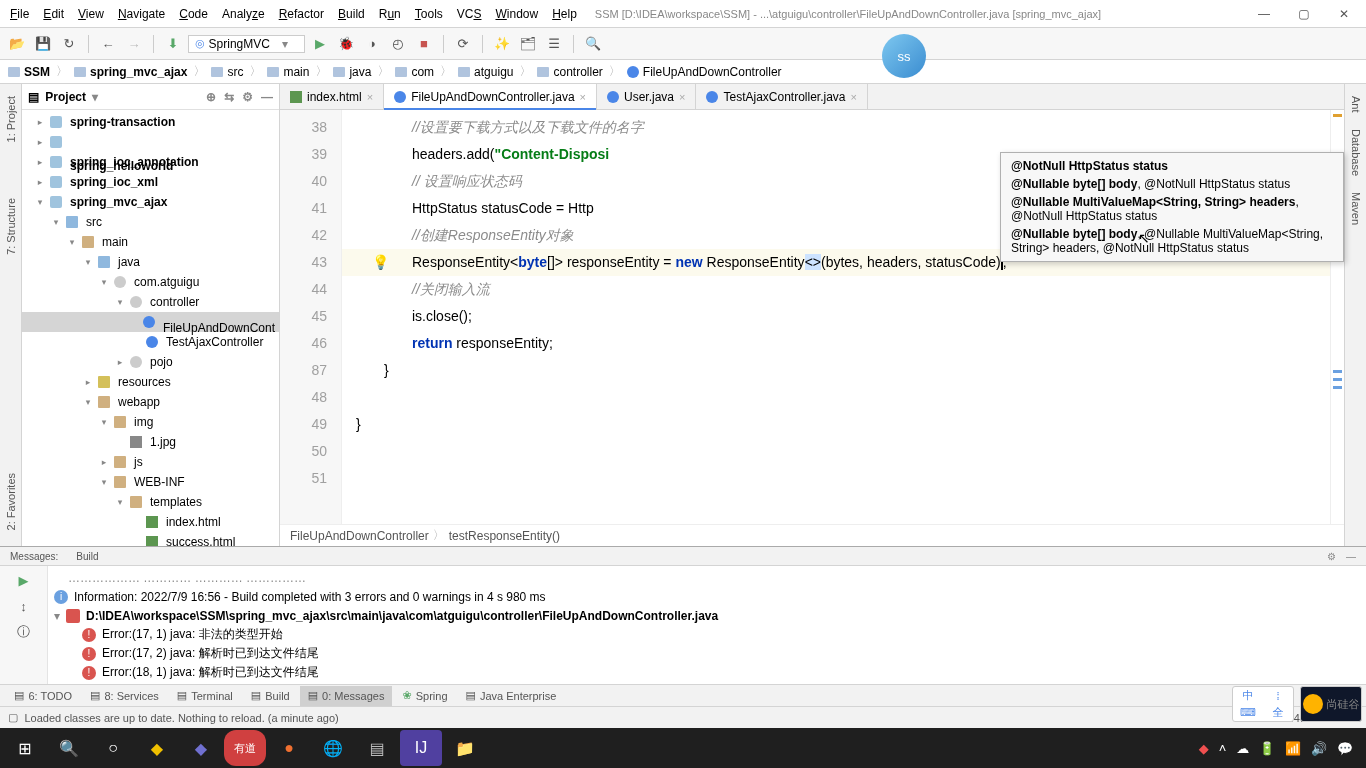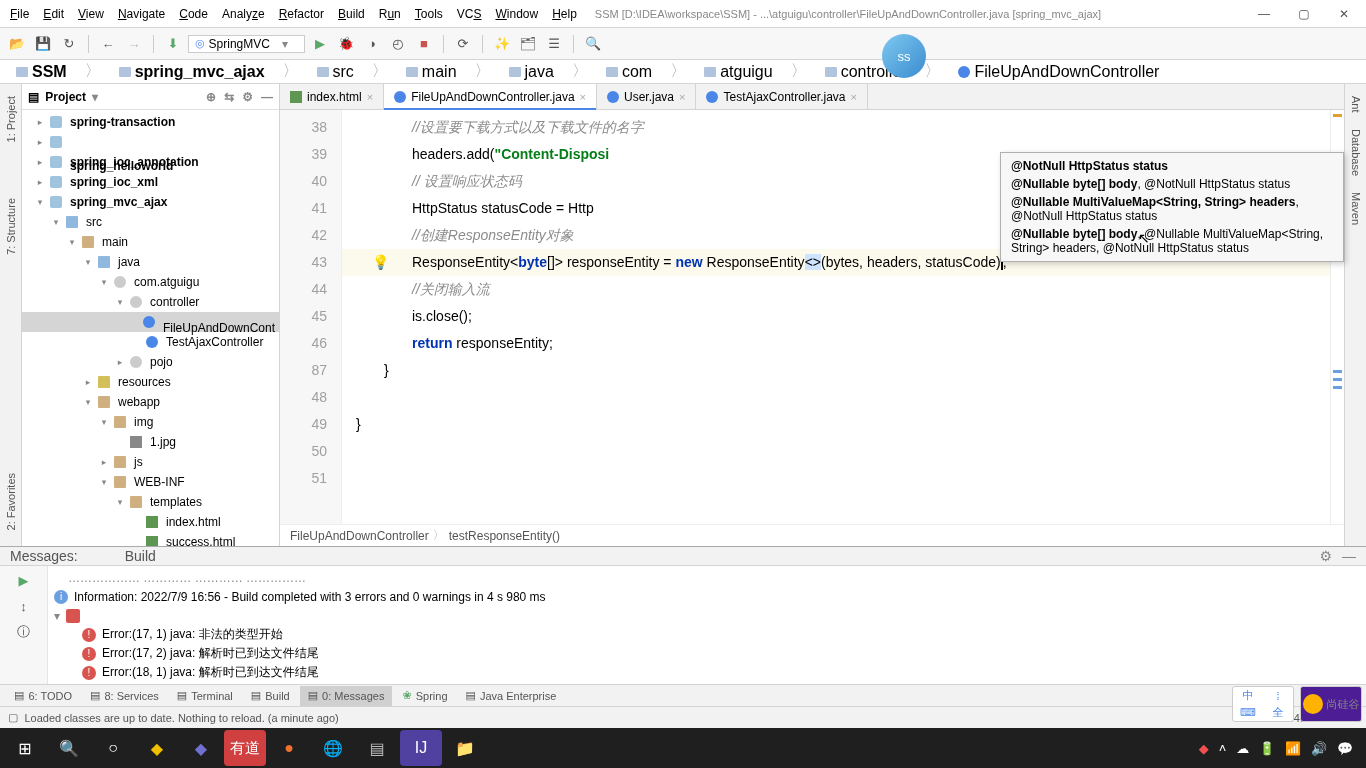--- a/index.html
+++ b/index.html
@@ -11,21 +11,21 @@
 .title-text { margin-left: 12px; color: #888; font-size: 11px; white-space: nowrap; overflow: hidden; flex: 1; }
 .win-controls { display: flex; gap: 4px; margin-left: auto; }
 .win-controls div { width: 36px; height: 20px; display: flex; align-items: center; justify-content: center; color: #555; }
 .toolbar { height: 32px; background: #f7f7f7; border-bottom: 1px solid #d4d4d4; display: flex; align-items: center; padding: 0 6px; gap: 4px; }
 .tb-btn { width: 22px; height: 22px; display: flex; align-items: center; justify-content: center; color: #555; font-size: 13px; }
 .tb-sep { width: 1px; height: 18px; background: #ccc; margin: 0 4px; }
 .run-config { border: 1px solid #ccc; padding: 1px 16px 1px 6px; background: #fff; display: flex; align-items: center; gap: 4px; font-size: 12px; }
 .run-config .ic { color: #4a86e8; font-size: 11px; }
 .run-play { color: #59a869; }
 .run-stop { color: #c75450; }
-.breadcrumb { height: 24px; background: #fff; border-bottom: 1px solid #d4d4d4; display: flex; align-items: center; padding: 0 12px; gap: 14px; font-size: 16px; }
+.breadcrumb { height: 24px; background: #fff; border-bottom: 1px solid #d4d4d4; display: flex; align-items: center; padding: 0 4px; gap: 2px; font-size: 12px; }
 .breadcrumb .crumb { display: flex; align-items: center; gap: 4px; padding: 0 4px; }
 .breadcrumb .sep { color: #aaa; }
 .folder-ic { width: 12px; height: 10px; background: #b0c4de; display: inline-block; border-radius: 1px; }
 .class-ic { width: 12px; height: 12px; border-radius: 50%; background: #4a86e8; display: inline-block; }
 .main-area { height: 462px; display: flex; position: relative; }
 .left-gutter { width: 22px; background: #f2f2f2; border-right: 1px solid #d4d4d4; display: flex; flex-direction: column; align-items: center; padding-top: 4px; }
 .left-gutter .tab { writing-mode: vertical-rl; transform: rotate(180deg); padding: 8px 2px; font-size: 11px; color: #555; cursor: default; }
 .project-panel { width: 258px; background: #fff; border-right: 1px solid #d4d4d4; display: flex; flex-direction: column; }
 .proj-header { height: 26px; border-bottom: 1px solid #e0e0e0; display: flex; align-items: center; padding: 0 6px; gap: 6px; font-weight: bold; font-size: 12px; }
 .proj-header .tools { margin-left: auto; display: flex; gap: 8px; color: #888; }
@@ -61,21 +61,21 @@
 .typ { color: #000; }
 .bulb { position: absolute; left: 30px; color: #d9a100; font-size: 14px; }
 .param-popup { position: absolute; top: 68px; left: 720px; background: #f7f7f7; border: 1px solid #b0b0b0; box-shadow: 2px 2px 6px rgba(0,0,0,0.2); padding: 4px 10px; font-family: "Segoe UI"; font-size: 12px; z-index: 10; }
 .param-popup div { padding: 2px 0; }
 .param-popup .strong { font-weight: bold; }
 .param-popup .bold-row { color: #000; }
 .nav-bar { height: 22px; background: #fff; border-top: 1px solid #eee; display: flex; align-items: center; padding: 0 10px; gap: 4px; font-size: 12px; color: #555; }
 .right-gutter { width: 22px; background: #f2f2f2; border-left: 1px solid #d4d4d4; display: flex; flex-direction: column; align-items: center; padding-top: 4px; }
 .right-gutter .tab { writing-mode: vertical-rl; padding: 8px 2px; font-size: 11px; color: #555; }
 .bottom-panel { height: 138px; border-top: 1px solid #aaa; background: #fff; display: flex; flex-direction: column; }
-.bottom-panel-header { height: 22px; background: #f2f2f2; border-bottom: 1px solid #d4d4d4; display: flex; align-items: center; padding: 0 10px; font-size: 14px; gap: 29px; }
+.bottom-panel-header { height: 22px; background: #f2f2f2; border-bottom: 1px solid #d4d4d4; display: flex; align-items: center; padding: 0 10px; font-size: 10px; }
 .bottom-panel-header .mtab { margin-right: 18px; color: #555; }
 .bottom-panel-header .tools { margin-left: auto; display: flex; gap: 10px; color: #888; }
 .msg-body { flex: 1; display: flex; }
 .msg-gutter { width: 48px; background: #f7f7f7; border-right: 1px solid #e4e4e4; display: flex; flex-direction: column; align-items: center; padding-top: 4px; gap: 6px; }
 .msg-gutter div { width: 20px; height: 20px; font-size: 13px; color: #555; display: flex; align-items: center; justify-content: center; }
 .msg-content { flex: 1; padding: 2px 6px; font-size: 12px; overflow: hidden; }
 .msg-line { height: 19px; display: flex; align-items: center; gap: 6px; }
 .info-ic { width: 14px; height: 14px; border-radius: 50%; background: #6aa0e0; display: inline-block; color: #fff; font-size: 10px; text-align: center; line-height: 14px; }
 .err-ic { width: 14px; height: 14px; border-radius: 50%; background: #d9544f; display: inline-block; color: #fff; font-size: 10px; text-align: center; line-height: 14px; }
 .java-ic { width: 14px; height: 14px; background: #d9544f; display: inline-block; border-radius: 2px; }
@@ -83,21 +83,21 @@
 .bt-item { padding: 0 8px; display: flex; align-items: center; gap: 4px; height: 20px; color: #555; }
 .bt-item.active { background: #d0d0d0; }
 .status-bar { height: 22px; background: #f2f2f2; border-top: 1px solid #d4d4d4; display: flex; align-items: center; padding: 0 8px; font-size: 11px; color: #555; }
 .status-right { margin-left: auto; display: flex; gap: 14px; }
 .taskbar { height: 40px; background: #1f1f1f; display: flex; align-items: center; padding: 0 4px; gap: 2px; }
 .task-item { width: 42px; height: 36px; display: flex; align-items: center; justify-content: center; color: #fff; font-size: 16px; }
 .task-sys { margin-left: auto; display: flex; align-items: center; gap: 10px; color: #fff; font-size: 13px; padding-right: 8px; }
 .avatar { position: absolute; top: 34px; right: 440px; width: 44px; height: 44px; border-radius: 50%; background: linear-gradient(135deg,#7ec8f0,#3a8cd0); display: flex; align-items: center; justify-content: center; color: #fff; font-size: 13px; z-index: 30; }
 .ime-box { position: absolute; right: 72px; bottom: 46px; width: 62px; height: 36px; background: #fff; border: 1px solid #ccc; border-radius: 3px; display: flex; flex-wrap: wrap; z-index: 40; }
 .ime-box div { width: 50%; height: 50%; display: flex; align-items: center; justify-content: center; font-size: 11px; color: #4a86e8; }
-.brand-box { position: absolute; right: 4px; bottom: 46px; width: 62px; height: 36px; background: #4c1d95; border: 1px solid #ccc; border-radius: 3px; display: flex; align-items: center; justify-content: center; gap: 4px; z-index: 40; }
+.brand-box { position: absolute; right: 4px; bottom: 46px; width: 62px; height: 36px; background: #0f172a; border: 1px solid #ccc; border-radius: 3px; display: flex; align-items: center; justify-content: center; gap: 4px; z-index: 40; }
 .brand-box .logo { width: 20px; height: 20px; border-radius: 50%; background: #ffb300; }
 .brand-box .txt { font-size: 11px; color: #888; }
 .overview-strip { width: 14px; background: #fff; border-left: 1px solid #eee; position: relative; }
 .overview-strip .mk { position: absolute; left: 2px; right: 2px; height: 3px; }
 .sel-span { background: #cde3ff; }
 .cursor-span { border-left: 2px solid #000; }
 .cursor-pointer { position: absolute; z-index: 100; font-size: 14px; color: #000; }
 </style>
 </head>
 <body>
@@ -461,20 +461,21 @@
     </div>
     <div class="msg-content">
       <div class="msg-line" style="color:#888;padding-left:14px">……………… ………… ………… ……………</div>
       <div class="msg-line">
           <span class="info-ic">i</span>
           <span>Information: 2022/7/9 16:56 - Build completed with 3 errors and 0 warnings in 4 s 980 ms</span>
         </div>
       <div class="msg-line">
           <span style="color:#888">▾</span>
           <span class="java-ic"></span>
+          <b>D:\IDEA\workspace\SSM\spring_mvc_ajax\src\main\java\com\atguigu\controller\FileUpAndDownController.java</b>
         </div>
       <div class="msg-line" style="padding-left:28px">
           <span class="err-ic">!</span>
           <span>Error:(17, 1)  java: 非法的类型开始</span>
         </div>
       <div class="msg-line" style="padding-left:28px">
           <span class="err-ic">!</span>
           <span>Error:(17, 2)  java: 解析时已到达文件结尾</span>
         </div>
       <div class="msg-line" style="padding-left:28px">
@@ -535,21 +536,21 @@
   <div class="logo"></div>
   <div class="txt">尚硅谷</div>
 </div>
 
 <div class="taskbar">
   <div class="task-item">⊞</div>
   <div class="task-item">🔍</div>
   <div class="task-item">○</div>
   <div class="task-item" style="color:#f0c000">◆</div>
   <div class="task-item" style="color:#7070d0">◆</div>
-  <div class="task-item" style="background:#d04040;border-radius:4px;color:#fff;font-size:15px">有道</div>
+  <div class="task-item" style="background:#d04040;border-radius:12px;color:#fff;font-size:11px">有道</div>
   <div class="task-item" style="color:#f07030">●</div>
   <div class="task-item">🌐</div>
   <div class="task-item" style="color:#bbb">▤</div>
   <div class="task-item" style="background:#5040a0;border-radius:4px">IJ</div>
   <div class="task-item" style="color:#f0c060">📁</div>
   <div class="task-sys">
     <span style="color:#f05050">◆</span>
     <span>˄</span>
     <span>☁</span>
     <span>🔋</span>

